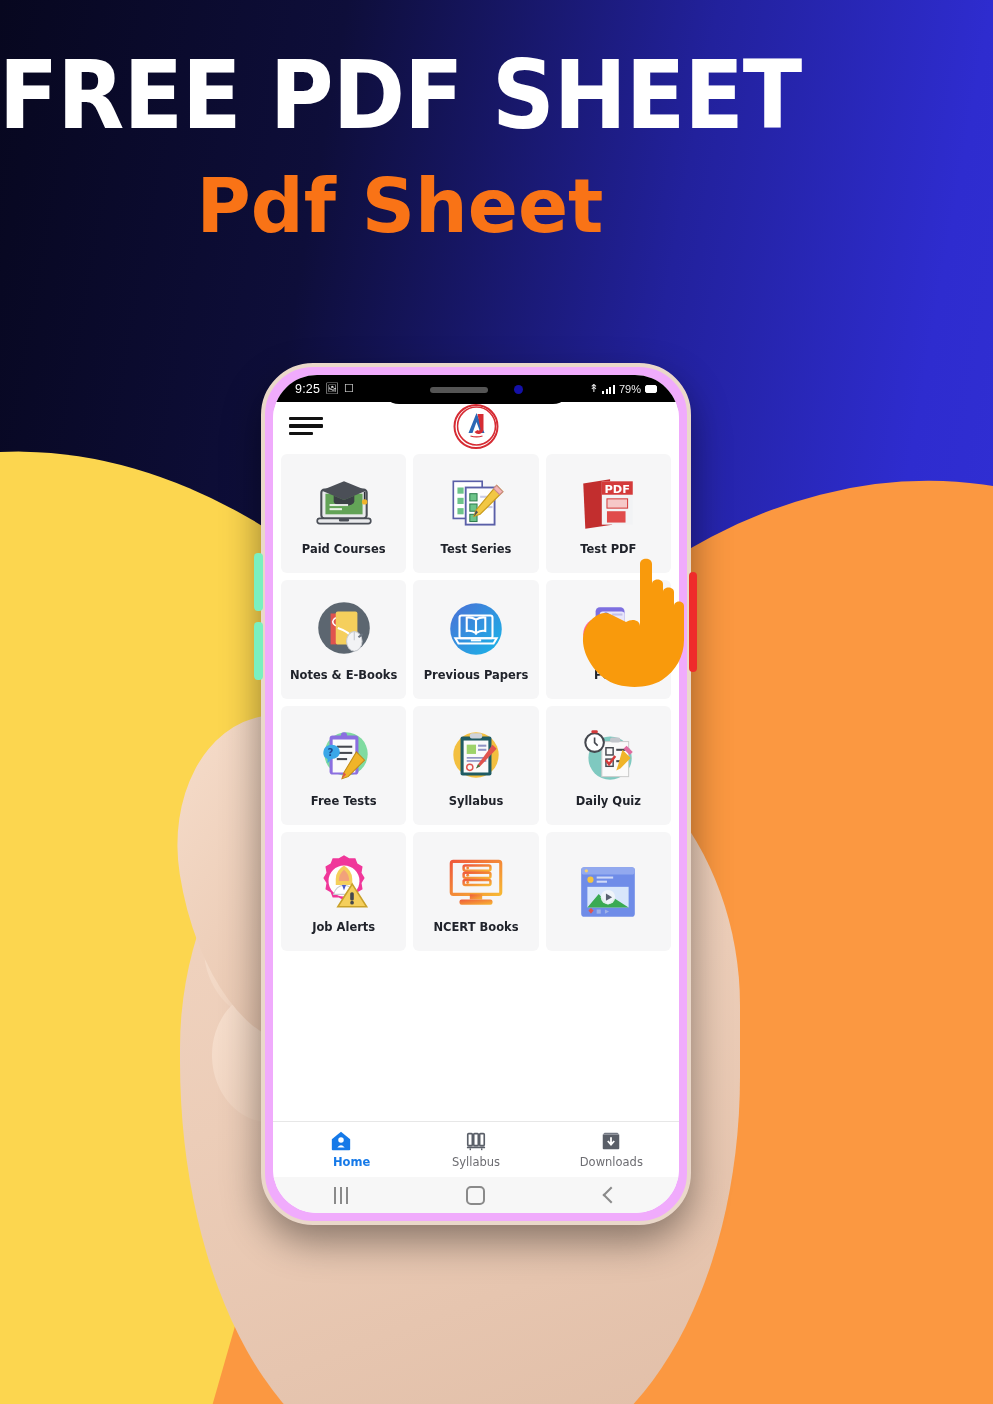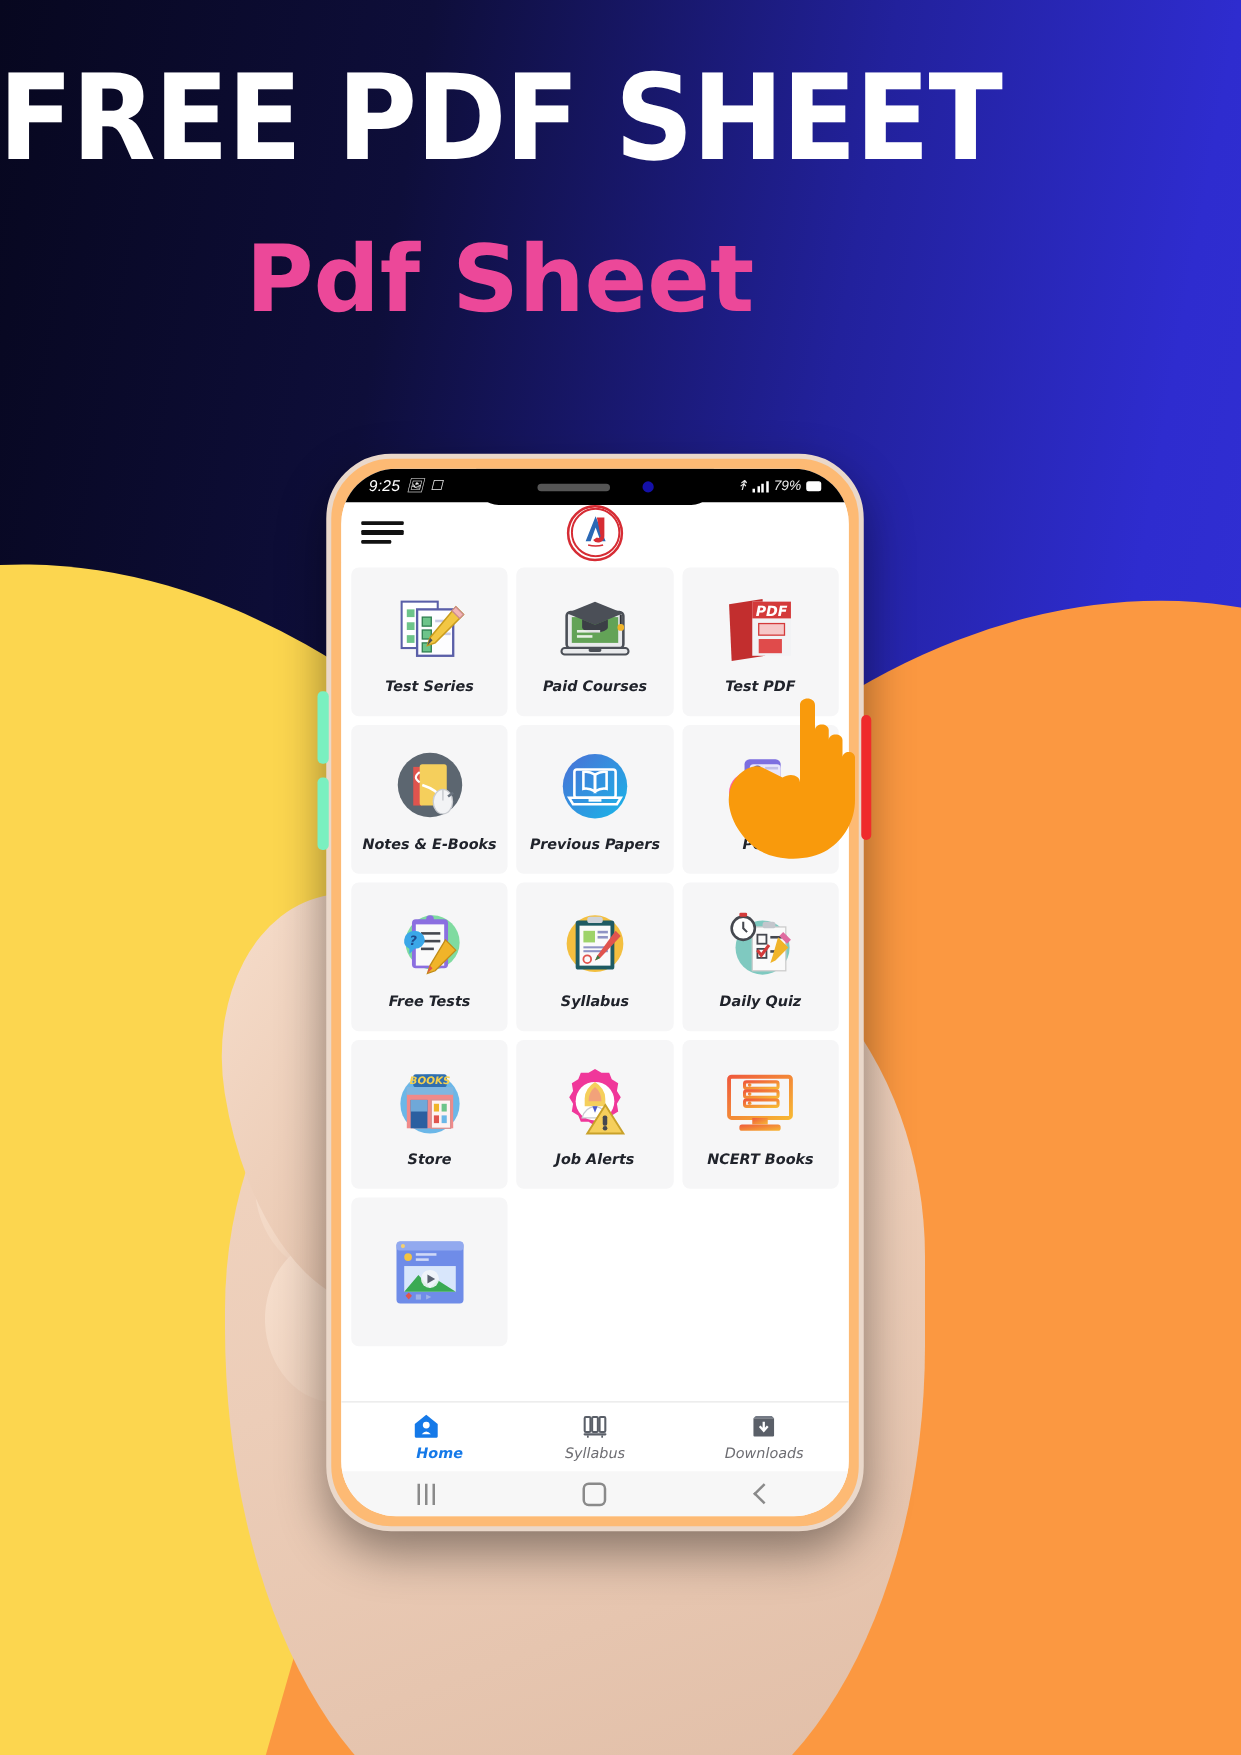--- a/index.html
+++ b/index.html
@@ -38,23 +38,23 @@
   .main-title{
     margin-top:46px;
     font-size:95px; line-height:1.05;
     font-weight:bold; color:#ffffff;
     letter-spacing:-1px;
     font-family:"DejaVu Sans", sans-serif;
     font-stretch:condensed;
     transform:scaleX(1.02);
   }
   .sub-title{
-    margin-top:40px;
+    margin-top:22px;
     font-size:74px; line-height:1.05;
-    font-weight:bold; color:#ec4899;
+    font-weight:bold; color:#f97316;
     font-family:"DejaVu Sans", sans-serif;
   }
 
   
   .hand{
     position:absolute; z-index:7;
     left:120px; top:560px;
     width:700px; height:900px;
     pointer-events:none;
   }
@@ -78,26 +78,25 @@
   }
   .f1{ left:78px;  top:200px; width:120px; height:150px; transform:rotate(-12deg); }
   .f2{ left:84px;  top:320px; width:118px; height:140px; transform:rotate(-6deg); }
   .f3{ left:92px;  top:430px; width:112px; height:132px; transform:rotate(-2deg); }
 
   
   .phone{
     position:absolute; z-index:9;
     left:261px; top:363px;
     width:430px; height:862px;
-    background:#fdba74;
+    background:#f0abfc;
     border-radius:52px;
     border:4px solid #ead8ca;
     box-shadow:0 16px 38px rgba(0,0,0,.42);
     padding:8px;
-    font-style:italic;
   }
   .screen{
     position:relative;
     width:100%; height:100%;
     background:#ffffff;
     border-radius:44px;
     overflow:hidden;
     display:flex; flex-direction:column;
   }
 
@@ -277,20 +276,36 @@
             <circle cx="20" cy="20" r="19" fill="#fff" stroke="#d62c34" stroke-width="1.6"></circle>
             <path d="M20 7 L12 27 L16 27 L20 16 L24 27 L28 27 Z" fill="#2b68b5"></path>
             <path d="M21 8 L27 8 L27 23 a5 5 0 0 1 -9 3 l3 -2 a2 2 0 0 0 3 -1 Z" fill="#d62c34"></path>
             <path d="M14 30 a12 6 0 0 0 12 0" fill="none" stroke="#d62c34" stroke-width="1.2"></path>
           </svg>
         </div>
       </div>
 
       <div class="grid-scroll">
         <div class="grid">
+
+          <div class="tile">
+            <svg class="art" viewBox="0 0 64 64">
+              <rect x="10" y="18" width="44" height="28" rx="3" fill="#e9eaec" stroke="#4b4f57" stroke-width="2"></rect>
+              <rect x="14" y="22" width="36" height="20" fill="#63a357"></rect>
+              <rect x="6" y="46" width="52" height="5" rx="2.5" fill="#e9eaec" stroke="#4b4f57" stroke-width="1.6"></rect>
+              <rect x="27" y="46" width="10" height="3" rx="1.5" fill="#4b4f57"></rect>
+              <path d="M32 10 L54 19 L32 28 L10 19 Z" fill="#4b4f57"></path>
+              <path d="M32 28 L42 23.9 v6 a10 4 0 0 1 -20 0 v-6 Z" fill="#3b3f46"></path>
+              <path d="M52 20 v8" stroke="#2f3238" stroke-width="1.6" fill="none"></path>
+              <circle cx="52" cy="30" r="2.6" fill="#f0b429"></circle>
+              <rect x="18" y="32" width="18" height="2" fill="#fff" opacity=".85"></rect>
+              <rect x="18" y="36" width="12" height="2" fill="#fff" opacity=".85"></rect>
+            </svg>
+            <div class="lbl">Paid Courses</div>
+          </div>
 
           <div class="tile">
             <svg class="art" viewBox="0 0 64 64">
               <rect x="10" y="10" width="28" height="36" fill="#fff" stroke="#5a5fa8" stroke-width="1.6"></rect>
               <rect x="14" y="16" width="6" height="6" fill="#6dc48a"></rect>
               <rect x="14" y="26" width="6" height="6" fill="#6dc48a"></rect>
               <rect x="14" y="36" width="6" height="6" fill="#6dc48a"></rect>
               <rect x="22" y="16" width="28" height="36" fill="#fdfdff" stroke="#5a5fa8" stroke-width="1.8"></rect>
               <rect x="26" y="22" width="7" height="7" fill="#6dc48a" stroke="#2e7d4f" stroke-width="1"></rect>
               <rect x="26" y="32" width="7" height="7" fill="#6dc48a" stroke="#2e7d4f" stroke-width="1"></rect>
@@ -299,36 +314,20 @@
               <rect x="36" y="34" width="12" height="2" fill="#c9cbe6"></rect>
               <path d="M52 14 L58 20 L36 42 L30 44 L32 38 Z" fill="#f2c744" stroke="#c99c1e" stroke-width="1.2"></path>
               <path d="M52 14 L58 20 L55 23 L49 17 Z" fill="#f4b6b6" stroke="#c98b8b" stroke-width="1"></path>
               <path d="M30 44 L32 38 L34 40 Z" fill="#4b4f57"></path>
             </svg>
             <div class="lbl">Test Series</div>
           </div>
 
           <div class="tile">
             <svg class="art" viewBox="0 0 64 64">
-              <rect x="10" y="18" width="44" height="28" rx="3" fill="#e9eaec" stroke="#4b4f57" stroke-width="2"></rect>
-              <rect x="14" y="22" width="36" height="20" fill="#63a357"></rect>
-              <rect x="6" y="46" width="52" height="5" rx="2.5" fill="#e9eaec" stroke="#4b4f57" stroke-width="1.6"></rect>
-              <rect x="27" y="46" width="10" height="3" rx="1.5" fill="#4b4f57"></rect>
-              <path d="M32 10 L54 19 L32 28 L10 19 Z" fill="#4b4f57"></path>
-              <path d="M32 28 L42 23.9 v6 a10 4 0 0 1 -20 0 v-6 Z" fill="#3b3f46"></path>
-              <path d="M52 20 v8" stroke="#2f3238" stroke-width="1.6" fill="none"></path>
-              <circle cx="52" cy="30" r="2.6" fill="#f0b429"></circle>
-              <rect x="18" y="32" width="18" height="2" fill="#fff" opacity=".85"></rect>
-              <rect x="18" y="36" width="12" height="2" fill="#fff" opacity=".85"></rect>
-            </svg>
-            <div class="lbl">Paid Courses</div>
-          </div>
-
-          <div class="tile">
-            <svg class="art" viewBox="0 0 64 64">
               <path d="M8 12 L34 8 L36 52 L10 56 Z" fill="#c22e2e"></path>
               <rect x="26" y="10" width="30" height="42" fill="#f2f3f5"></rect>
               <rect x="26" y="10" width="30" height="13" fill="#d43a3a"></rect>
               <text x="41" y="21" font-size="11" font-weight="bold" fill="#fff" text-anchor="middle" font-family="DejaVu Sans, sans-serif">PDF</text>
               <rect x="31" y="27" width="20" height="9" fill="#f6c8c8" stroke="#d43a3a" stroke-width="1"></rect>
               <rect x="31" y="39" width="18" height="11" fill="#e04b4b"></rect>
             </svg>
             <div class="lbl">Test PDF</div>
           </div>
 
@@ -426,37 +425,20 @@
               <path d="M30 36 l3 4 l6 -8" fill="none" stroke="#d43a3a" stroke-width="2.4"></path>
               <circle cx="19" cy="19" r="9" fill="#fff" stroke="#45484f" stroke-width="2"></circle>
               <path d="M19 14 v5 l3 3" stroke="#45484f" stroke-width="1.6" fill="none"></path>
               <rect x="16" y="7" width="6" height="3" rx="1" fill="#d43a3a"></rect>
               <path d="M46 26 L54 34 L44 44 L40 46 L42 40 Z" fill="#f0b429"></path>
               <path d="M50 22 L56 28 L53 31 L47 25 Z" fill="#e06ba0"></path>
             </svg>
             <div class="lbl">Daily Quiz</div>
           </div>
 
-          <div class="tile">
-            <svg class="art" viewBox="0 0 64 64">
-              <circle cx="32" cy="33" r="23" fill="#6bb7e8"></circle>
-              <rect x="14" y="24" width="36" height="28" fill="#f08a8a"></rect>
-              <rect x="14" y="20" width="36" height="6" fill="#7fb6e0"></rect>
-              <rect x="19" y="10" width="26" height="10" rx="2" fill="#2f6fb0"></rect>
-              <text x="32" y="18" font-size="8" font-weight="bold" fill="#f5d04e" text-anchor="middle" font-family="DejaVu Sans, sans-serif">BOOKS</text>
-              <rect x="17" y="30" width="13" height="22" fill="#2b5fa0"></rect>
-              <rect x="17" y="30" width="13" height="9" fill="#6fa8d8"></rect>
-              <rect x="33" y="30" width="15" height="22" fill="#fdf3f3" stroke="#d98f8f" stroke-width="1"></rect>
-              <rect x="35" y="33" width="4" height="6" fill="#f0b429"></rect>
-              <rect x="41" y="33" width="4" height="6" fill="#6dc48a"></rect>
-              <rect x="35" y="42" width="4" height="6" fill="#e0544e"></rect>
-              <rect x="41" y="42" width="4" height="6" fill="#6bb7e8"></rect>
-            </svg>
-            <div class="lbl">Store</div>
-          </div>
 
           <div class="tile">
             <svg class="art" viewBox="0 0 64 64">
               <path d="M32 6 l5 3 h6 l2 5 l5 3 l-1 6 l3 5 l-3 5 l1 6 l-5 3 l-2 5 h-6 l-5 3 l-5 -3 h-6 l-2 -5 l-5 -3 l1 -6 l-3 -5 l3 -5 l-1 -6 l5 -3 l2 -5 h6 z" fill="#f0379a"></path>
               <circle cx="32" cy="31" r="15" fill="#fff"></circle>
               <path d="M32 16 q8 5 8 13 v6 h-16 v-6 q0 -8 8 -13 z" fill="#f5cf5c"></path>
               <path d="M32 20 q5 4 5 11 h-10 q0 -7 5 -11 z" fill="#f2a27a"></path>
               <path d="M22 44 q2 -8 10 -9 q8 1 10 9 z" fill="#fff" stroke="#c8cbd1" stroke-width="1"></path>
               <path d="M30 35 l2 5 l2 -5 z" fill="#4b59c9"></path>
               <path d="M40 34 L54 56 H26 Z" fill="#f5cf5c" stroke="#c9a12a" stroke-width="1.5"></path>

